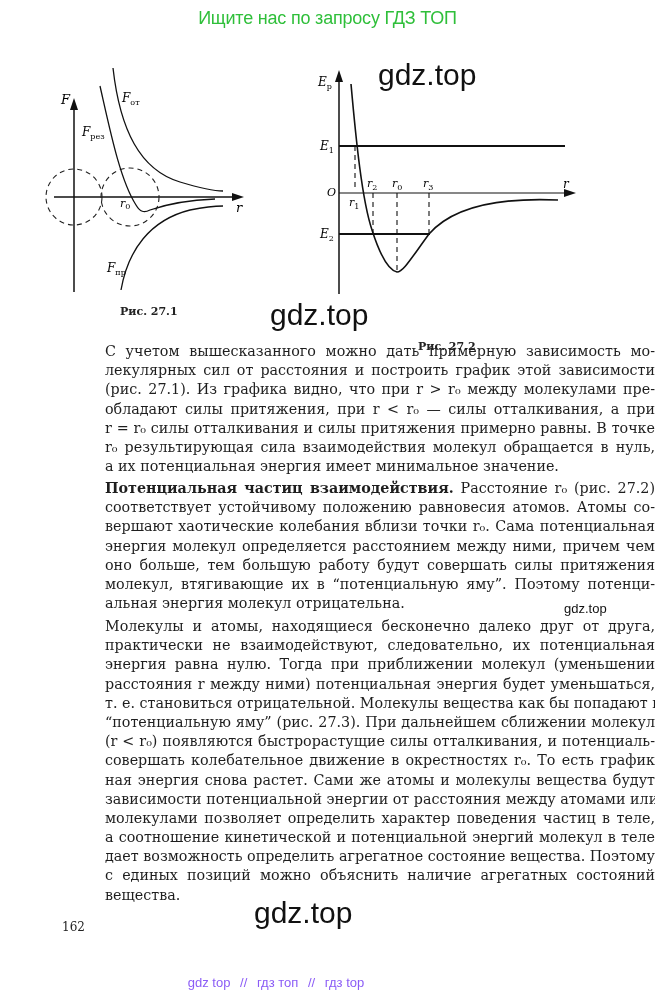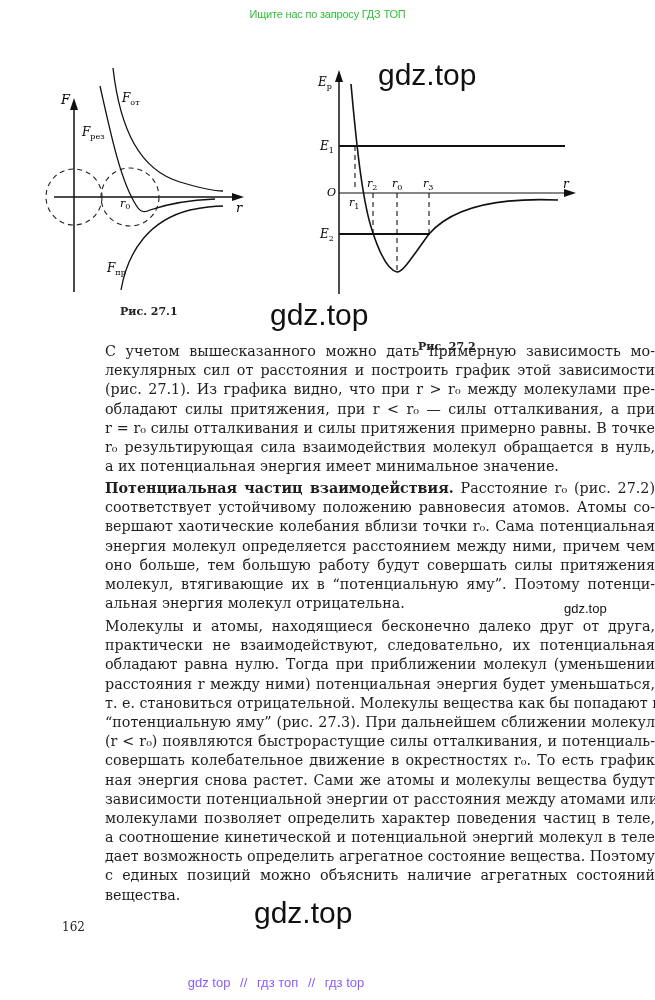--- a/index.html
+++ b/index.html
@@ -1,17 +1,17 @@
 <!DOCTYPE html>
 <html><head>
 <meta charset="utf-8">
 <style>
   html, body { margin:0; padding:0; background:#ffffff; }
   body { width:655px; height:1000px; position:relative; overflow:hidden; font-family:"DejaVu Serif", serif; color:#1a1a1a; }
-  .top-banner { position:absolute; top:8px; left:0; width:655px; text-align:center; font-family:"Liberation Sans", sans-serif; font-size:11px; color:#2fbf3a; letter-spacing:-0.2px; }
+  .top-banner { position:absolute; top:8px; left:0; width:655px; text-align:center; font-family:"Liberation Sans", sans-serif; font-size:18px; color:#2fbf3a; letter-spacing:-0.2px; }
   .fig { position:absolute; }
   .fig svg { display:block; overflow:visible; }
   .caption { position:absolute; font-family:"DejaVu Serif", serif; font-weight:bold; font-size:11px; color:#222; }
   .wm { position:absolute; font-family:"Liberation Sans", sans-serif; color:#111; }
   .wm-big { font-size:30px; }
   .wm-small { font-size:13px; }
   .text { position:absolute; left:62px; width:550px; font-family:"DejaVu Serif", serif; font-size:14.3px; line-height:19.2px; color:#1e1e1e; text-align:justify;margin-left:43px; }
   .line { display:block; text-align:justify; text-align-last:justify; white-space:nowrap; overflow:hidden; height:19.2px; }
   .line.last { text-align-last:left; }
   .bold { font-weight:bold; }
@@ -105,21 +105,21 @@
   <span class="line">вершают хаотические колебания вблизи точки r₀. Сама потенциальная</span>
   <span class="line">энергия молекул определяется расстоянием между ними, причем чем</span>
   <span class="line">оно больше, тем большую работу будут совершать силы притяжения</span>
   <span class="line">молекул, втягивающие их в “потенциальную яму”. Поэтому потенци-</span>
   <span class="line last">альная энергия молекул отрицательна.</span>
 </div>
 
 <div class="text" style="top:617px;">
   <span class="line">Молекулы и атомы, находящиеся бесконечно далеко друг от друга,</span>
   <span class="line">практически не взаимодействуют, следовательно, их потенциальная</span>
-  <span class="line">обладают равна нулю. Тогда при приближении молекул (уменьшении</span>
+  <span class="line">энергия равна нулю. Тогда при приближении молекул (уменьшении</span>
   <span class="line">расстояния r между ними) потенциальная энергия будет уменьшаться,</span>
   <span class="line">т. е. становиться отрицательной. Молекулы вещества как бы попадают в</span>
   <span class="line">“потенциальную яму” (рис. 27.3). При дальнейшем сближении молекул</span>
   <span class="line">(r &lt; r₀) появляются быстрорастущие силы отталкивания, и потенциаль-</span>
   <span class="line">совершать колебательное движение в окрестностях r₀. То есть график</span>
   <span class="line">ная энергия снова растет. Сами же атомы и молекулы вещества будут</span>
   <span class="line">зависимости потенциальной энергии от расстояния между атомами или</span>
   <span class="line">молекулами позволяет определить характер поведения частиц в теле,</span>
   <span class="line">а соотношение кинетической и потенциальной энергий молекул в теле</span>
   <span class="line">дает возможность определить агрегатное состояние вещества. Поэтому</span>

